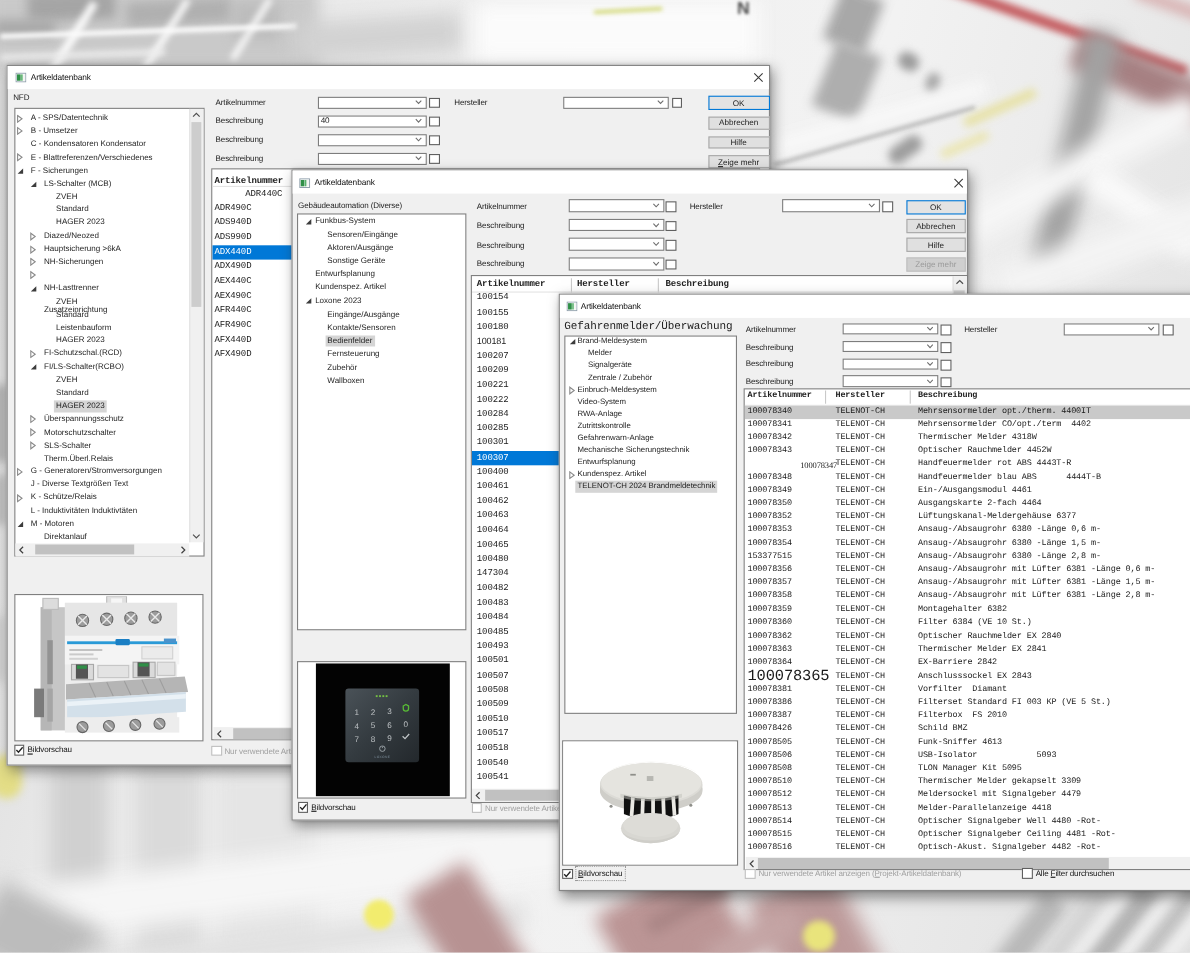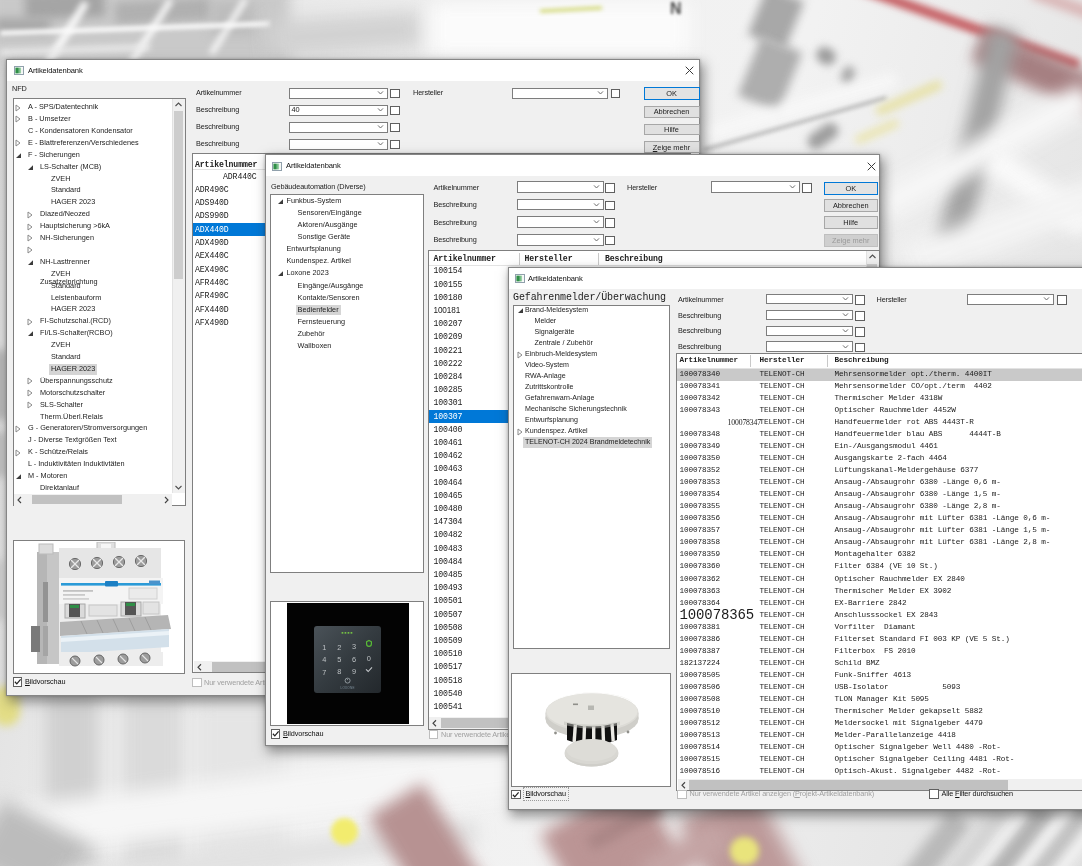--- a/index.html
+++ b/index.html
@@ -598,21 +598,21 @@
       <div class="a" style="left:158px;top:99.00000000000001px;height:11.7px;line-height:11.7px;font-family:Liberation Mono,monospace;font-size:7.7px;color:#1a1a1a;font-weight:normal;letter-spacing:-0.12px;white-space:pre;">Ausgangskarte 2-fach 4464</div>
       <div class="a" style="left:3px;top:111.05000000000001px;height:11.7px;line-height:11.7px;font-family:Liberation Mono,monospace;font-size:7.7px;color:#1a1a1a;font-weight:normal;letter-spacing:-0.12px;white-space:pre;">100078352</div>
       <div class="a" style="left:83px;top:111.05000000000001px;height:11.7px;line-height:11.7px;font-family:Liberation Mono,monospace;font-size:7.7px;color:#1a1a1a;font-weight:normal;letter-spacing:-0.12px;white-space:pre;">TELENOT-CH</div>
       <div class="a" style="left:158px;top:111.05000000000001px;height:11.7px;line-height:11.7px;font-family:Liberation Mono,monospace;font-size:7.7px;color:#1a1a1a;font-weight:normal;letter-spacing:-0.12px;white-space:pre;">Lüftungskanal-Meldergehäuse 6377</div>
       <div class="a" style="left:3px;top:123.1px;height:11.7px;line-height:11.7px;font-family:Liberation Mono,monospace;font-size:7.7px;color:#1a1a1a;font-weight:normal;letter-spacing:-0.12px;white-space:pre;">100078353</div>
       <div class="a" style="left:83px;top:123.1px;height:11.7px;line-height:11.7px;font-family:Liberation Mono,monospace;font-size:7.7px;color:#1a1a1a;font-weight:normal;letter-spacing:-0.12px;white-space:pre;">TELENOT-CH</div>
       <div class="a" style="left:158px;top:123.1px;height:11.7px;line-height:11.7px;font-family:Liberation Mono,monospace;font-size:7.7px;color:#1a1a1a;font-weight:normal;letter-spacing:-0.12px;white-space:pre;">Ansaug-/Absaugrohr 6380 -Länge 0,6 m-</div>
       <div class="a" style="left:3px;top:135.15px;height:11.7px;line-height:11.7px;font-family:Liberation Mono,monospace;font-size:7.7px;color:#1a1a1a;font-weight:normal;letter-spacing:-0.12px;white-space:pre;">100078354</div>
       <div class="a" style="left:83px;top:135.15px;height:11.7px;line-height:11.7px;font-family:Liberation Mono,monospace;font-size:7.7px;color:#1a1a1a;font-weight:normal;letter-spacing:-0.12px;white-space:pre;">TELENOT-CH</div>
       <div class="a" style="left:158px;top:135.15px;height:11.7px;line-height:11.7px;font-family:Liberation Mono,monospace;font-size:7.7px;color:#1a1a1a;font-weight:normal;letter-spacing:-0.12px;white-space:pre;">Ansaug-/Absaugrohr 6380 -Länge 1,5 m-</div>
-      <div class="a" style="left:3px;top:147.20000000000002px;height:11.7px;line-height:11.7px;font-family:Liberation Mono,monospace;font-size:7.7px;color:#1a1a1a;font-weight:normal;letter-spacing:-0.12px;white-space:pre;">100078355</div>
+      <div class="a" style="left:3px;top:147.20000000000002px;height:11.7px;line-height:11.7px;font-family:Liberation Mono,monospace;font-size:7.7px;color:#1a1a1a;font-weight:normal;letter-spacing:-0.12px;white-space:pre;">153377515</div>
       <div class="a" style="left:83px;top:147.20000000000002px;height:11.7px;line-height:11.7px;font-family:Liberation Mono,monospace;font-size:7.7px;color:#1a1a1a;font-weight:normal;letter-spacing:-0.12px;white-space:pre;">TELENOT-CH</div>
       <div class="a" style="left:158px;top:147.20000000000002px;height:11.7px;line-height:11.7px;font-family:Liberation Mono,monospace;font-size:7.7px;color:#1a1a1a;font-weight:normal;letter-spacing:-0.12px;white-space:pre;">Ansaug-/Absaugrohr 6380 -Länge 2,8 m-</div>
       <div class="a" style="left:3px;top:159.25000000000003px;height:11.7px;line-height:11.7px;font-family:Liberation Mono,monospace;font-size:7.7px;color:#1a1a1a;font-weight:normal;letter-spacing:-0.12px;white-space:pre;">100078356</div>
       <div class="a" style="left:83px;top:159.25000000000003px;height:11.7px;line-height:11.7px;font-family:Liberation Mono,monospace;font-size:7.7px;color:#1a1a1a;font-weight:normal;letter-spacing:-0.12px;white-space:pre;">TELENOT-CH</div>
       <div class="a" style="left:158px;top:159.25000000000003px;height:11.7px;line-height:11.7px;font-family:Liberation Mono,monospace;font-size:7.7px;color:#1a1a1a;font-weight:normal;letter-spacing:-0.12px;white-space:pre;">Ansaug-/Absaugrohr mit Lüfter 6381 -Länge 0,6 m-</div>
       <div class="a" style="left:3px;top:171.3px;height:11.7px;line-height:11.7px;font-family:Liberation Mono,monospace;font-size:7.7px;color:#1a1a1a;font-weight:normal;letter-spacing:-0.12px;white-space:pre;">100078357</div>
       <div class="a" style="left:83px;top:171.3px;height:11.7px;line-height:11.7px;font-family:Liberation Mono,monospace;font-size:7.7px;color:#1a1a1a;font-weight:normal;letter-spacing:-0.12px;white-space:pre;">TELENOT-CH</div>
       <div class="a" style="left:158px;top:171.3px;height:11.7px;line-height:11.7px;font-family:Liberation Mono,monospace;font-size:7.7px;color:#1a1a1a;font-weight:normal;letter-spacing:-0.12px;white-space:pre;">Ansaug-/Absaugrohr mit Lüfter 6381 -Länge 1,5 m-</div>
       <div class="a" style="left:3px;top:183.35000000000002px;height:11.7px;line-height:11.7px;font-family:Liberation Mono,monospace;font-size:7.7px;color:#1a1a1a;font-weight:normal;letter-spacing:-0.12px;white-space:pre;">100078358</div>
       <div class="a" style="left:83px;top:183.35000000000002px;height:11.7px;line-height:11.7px;font-family:Liberation Mono,monospace;font-size:7.7px;color:#1a1a1a;font-weight:normal;letter-spacing:-0.12px;white-space:pre;">TELENOT-CH</div>
@@ -621,51 +621,51 @@
       <div class="a" style="left:83px;top:195.4px;height:11.7px;line-height:11.7px;font-family:Liberation Mono,monospace;font-size:7.7px;color:#1a1a1a;font-weight:normal;letter-spacing:-0.12px;white-space:pre;">TELENOT-CH</div>
       <div class="a" style="left:158px;top:195.4px;height:11.7px;line-height:11.7px;font-family:Liberation Mono,monospace;font-size:7.7px;color:#1a1a1a;font-weight:normal;letter-spacing:-0.12px;white-space:pre;">Montagehalter 6382</div>
       <div class="a" style="left:3px;top:207.45000000000002px;height:11.7px;line-height:11.7px;font-family:Liberation Mono,monospace;font-size:7.7px;color:#1a1a1a;font-weight:normal;letter-spacing:-0.12px;white-space:pre;">100078360</div>
       <div class="a" style="left:83px;top:207.45000000000002px;height:11.7px;line-height:11.7px;font-family:Liberation Mono,monospace;font-size:7.7px;color:#1a1a1a;font-weight:normal;letter-spacing:-0.12px;white-space:pre;">TELENOT-CH</div>
       <div class="a" style="left:158px;top:207.45000000000002px;height:11.7px;line-height:11.7px;font-family:Liberation Mono,monospace;font-size:7.7px;color:#1a1a1a;font-weight:normal;letter-spacing:-0.12px;white-space:pre;">Filter 6384 (VE 10 St.)</div>
       <div class="a" style="left:3px;top:219.50000000000003px;height:11.7px;line-height:11.7px;font-family:Liberation Mono,monospace;font-size:7.7px;color:#1a1a1a;font-weight:normal;letter-spacing:-0.12px;white-space:pre;">100078362</div>
       <div class="a" style="left:83px;top:219.50000000000003px;height:11.7px;line-height:11.7px;font-family:Liberation Mono,monospace;font-size:7.7px;color:#1a1a1a;font-weight:normal;letter-spacing:-0.12px;white-space:pre;">TELENOT-CH</div>
       <div class="a" style="left:158px;top:219.50000000000003px;height:11.7px;line-height:11.7px;font-family:Liberation Mono,monospace;font-size:7.7px;color:#1a1a1a;font-weight:normal;letter-spacing:-0.12px;white-space:pre;">Optischer Rauchmelder EX 2840</div>
       <div class="a" style="left:3px;top:231.55px;height:11.7px;line-height:11.7px;font-family:Liberation Mono,monospace;font-size:7.7px;color:#1a1a1a;font-weight:normal;letter-spacing:-0.12px;white-space:pre;">100078363</div>
       <div class="a" style="left:83px;top:231.55px;height:11.7px;line-height:11.7px;font-family:Liberation Mono,monospace;font-size:7.7px;color:#1a1a1a;font-weight:normal;letter-spacing:-0.12px;white-space:pre;">TELENOT-CH</div>
-      <div class="a" style="left:158px;top:231.55px;height:11.7px;line-height:11.7px;font-family:Liberation Mono,monospace;font-size:7.7px;color:#1a1a1a;font-weight:normal;letter-spacing:-0.12px;white-space:pre;">Thermischer Melder EX 3902</div>
+      <div class="a" style="left:158px;top:231.55px;height:11.7px;line-height:11.7px;font-family:Liberation Mono,monospace;font-size:7.7px;color:#1a1a1a;font-weight:normal;letter-spacing:-0.12px;white-space:pre;">Thermischer Melder EX 2841</div>
       <div class="a" style="left:3px;top:243.60000000000002px;height:11.7px;line-height:11.7px;font-family:Liberation Mono,monospace;font-size:7.7px;color:#1a1a1a;font-weight:normal;letter-spacing:-0.12px;white-space:pre;">100078364</div>
       <div class="a" style="left:83px;top:243.60000000000002px;height:11.7px;line-height:11.7px;font-family:Liberation Mono,monospace;font-size:7.7px;color:#1a1a1a;font-weight:normal;letter-spacing:-0.12px;white-space:pre;">TELENOT-CH</div>
       <div class="a" style="left:158px;top:243.60000000000002px;height:11.7px;line-height:11.7px;font-family:Liberation Mono,monospace;font-size:7.7px;color:#1a1a1a;font-weight:normal;letter-spacing:-0.12px;white-space:pre;">EX-Barriere 2842</div>
       <div class="a" style="left:3px;top:255.65px;height:11.7px;line-height:11.7px;font-family:Liberation Mono,monospace;font-size:14px;color:#1a1a1a;font-weight:normal;letter-spacing:-0.12px;white-space:pre;">100078365</div>
       <div class="a" style="left:83px;top:255.65px;height:11.7px;line-height:11.7px;font-family:Liberation Mono,monospace;font-size:7.7px;color:#1a1a1a;font-weight:normal;letter-spacing:-0.12px;white-space:pre;">TELENOT-CH</div>
       <div class="a" style="left:158px;top:255.65px;height:11.7px;line-height:11.7px;font-family:Liberation Mono,monospace;font-size:7.7px;color:#1a1a1a;font-weight:normal;letter-spacing:-0.12px;white-space:pre;">Anschlusssockel EX 2843</div>
       <div class="a" style="left:3px;top:267.7px;height:11.7px;line-height:11.7px;font-family:Liberation Mono,monospace;font-size:7.7px;color:#1a1a1a;font-weight:normal;letter-spacing:-0.12px;white-space:pre;">100078381</div>
       <div class="a" style="left:83px;top:267.7px;height:11.7px;line-height:11.7px;font-family:Liberation Mono,monospace;font-size:7.7px;color:#1a1a1a;font-weight:normal;letter-spacing:-0.12px;white-space:pre;">TELENOT-CH</div>
       <div class="a" style="left:158px;top:267.7px;height:11.7px;line-height:11.7px;font-family:Liberation Mono,monospace;font-size:7.7px;color:#1a1a1a;font-weight:normal;letter-spacing:-0.12px;white-space:pre;">Vorfilter  Diamant</div>
       <div class="a" style="left:3px;top:279.75px;height:11.7px;line-height:11.7px;font-family:Liberation Mono,monospace;font-size:7.7px;color:#1a1a1a;font-weight:normal;letter-spacing:-0.12px;white-space:pre;">100078386</div>
       <div class="a" style="left:83px;top:279.75px;height:11.7px;line-height:11.7px;font-family:Liberation Mono,monospace;font-size:7.7px;color:#1a1a1a;font-weight:normal;letter-spacing:-0.12px;white-space:pre;">TELENOT-CH</div>
       <div class="a" style="left:158px;top:279.75px;height:11.7px;line-height:11.7px;font-family:Liberation Mono,monospace;font-size:7.7px;color:#1a1a1a;font-weight:normal;letter-spacing:-0.12px;white-space:pre;">Filterset Standard FI 003 KP (VE 5 St.)</div>
       <div class="a" style="left:3px;top:291.8px;height:11.7px;line-height:11.7px;font-family:Liberation Mono,monospace;font-size:7.7px;color:#1a1a1a;font-weight:normal;letter-spacing:-0.12px;white-space:pre;">100078387</div>
       <div class="a" style="left:83px;top:291.8px;height:11.7px;line-height:11.7px;font-family:Liberation Mono,monospace;font-size:7.7px;color:#1a1a1a;font-weight:normal;letter-spacing:-0.12px;white-space:pre;">TELENOT-CH</div>
       <div class="a" style="left:158px;top:291.8px;height:11.7px;line-height:11.7px;font-family:Liberation Mono,monospace;font-size:7.7px;color:#1a1a1a;font-weight:normal;letter-spacing:-0.12px;white-space:pre;">Filterbox  FS 2010</div>
-      <div class="a" style="left:3px;top:303.85px;height:11.7px;line-height:11.7px;font-family:Liberation Mono,monospace;font-size:7.7px;color:#1a1a1a;font-weight:normal;letter-spacing:-0.12px;white-space:pre;">182137224</div>
+      <div class="a" style="left:3px;top:303.85px;height:11.7px;line-height:11.7px;font-family:Liberation Mono,monospace;font-size:7.7px;color:#1a1a1a;font-weight:normal;letter-spacing:-0.12px;white-space:pre;">100078426</div>
       <div class="a" style="left:83px;top:303.85px;height:11.7px;line-height:11.7px;font-family:Liberation Mono,monospace;font-size:7.7px;color:#1a1a1a;font-weight:normal;letter-spacing:-0.12px;white-space:pre;">TELENOT-CH</div>
       <div class="a" style="left:158px;top:303.85px;height:11.7px;line-height:11.7px;font-family:Liberation Mono,monospace;font-size:7.7px;color:#1a1a1a;font-weight:normal;letter-spacing:-0.12px;white-space:pre;">Schild BMZ</div>
       <div class="a" style="left:3px;top:315.9px;height:11.7px;line-height:11.7px;font-family:Liberation Mono,monospace;font-size:7.7px;color:#1a1a1a;font-weight:normal;letter-spacing:-0.12px;white-space:pre;">100078505</div>
       <div class="a" style="left:83px;top:315.9px;height:11.7px;line-height:11.7px;font-family:Liberation Mono,monospace;font-size:7.7px;color:#1a1a1a;font-weight:normal;letter-spacing:-0.12px;white-space:pre;">TELENOT-CH</div>
       <div class="a" style="left:158px;top:315.9px;height:11.7px;line-height:11.7px;font-family:Liberation Mono,monospace;font-size:7.7px;color:#1a1a1a;font-weight:normal;letter-spacing:-0.12px;white-space:pre;">Funk-Sniffer 4613</div>
       <div class="a" style="left:3px;top:327.95px;height:11.7px;line-height:11.7px;font-family:Liberation Mono,monospace;font-size:7.7px;color:#1a1a1a;font-weight:normal;letter-spacing:-0.12px;white-space:pre;">100078506</div>
       <div class="a" style="left:83px;top:327.95px;height:11.7px;line-height:11.7px;font-family:Liberation Mono,monospace;font-size:7.7px;color:#1a1a1a;font-weight:normal;letter-spacing:-0.12px;white-space:pre;">TELENOT-CH</div>
       <div class="a" style="left:158px;top:327.95px;height:11.7px;line-height:11.7px;font-family:Liberation Mono,monospace;font-size:7.7px;color:#1a1a1a;font-weight:normal;letter-spacing:-0.12px;white-space:pre;">USB-Isolator            5093</div>
       <div class="a" style="left:3px;top:340.0px;height:11.7px;line-height:11.7px;font-family:Liberation Mono,monospace;font-size:7.7px;color:#1a1a1a;font-weight:normal;letter-spacing:-0.12px;white-space:pre;">100078508</div>
       <div class="a" style="left:83px;top:340.0px;height:11.7px;line-height:11.7px;font-family:Liberation Mono,monospace;font-size:7.7px;color:#1a1a1a;font-weight:normal;letter-spacing:-0.12px;white-space:pre;">TELENOT-CH</div>
       <div class="a" style="left:158px;top:340.0px;height:11.7px;line-height:11.7px;font-family:Liberation Mono,monospace;font-size:7.7px;color:#1a1a1a;font-weight:normal;letter-spacing:-0.12px;white-space:pre;">TLON Manager Kit 5095</div>
       <div class="a" style="left:3px;top:352.05px;height:11.7px;line-height:11.7px;font-family:Liberation Mono,monospace;font-size:7.7px;color:#1a1a1a;font-weight:normal;letter-spacing:-0.12px;white-space:pre;">100078510</div>
       <div class="a" style="left:83px;top:352.05px;height:11.7px;line-height:11.7px;font-family:Liberation Mono,monospace;font-size:7.7px;color:#1a1a1a;font-weight:normal;letter-spacing:-0.12px;white-space:pre;">TELENOT-CH</div>
-      <div class="a" style="left:158px;top:352.05px;height:11.7px;line-height:11.7px;font-family:Liberation Mono,monospace;font-size:7.7px;color:#1a1a1a;font-weight:normal;letter-spacing:-0.12px;white-space:pre;">Thermischer Melder gekapselt 5882</div>
+      <div class="a" style="left:158px;top:352.05px;height:11.7px;line-height:11.7px;font-family:Liberation Mono,monospace;font-size:7.7px;color:#1a1a1a;font-weight:normal;letter-spacing:-0.12px;white-space:pre;">Thermischer Melder gekapselt 3309</div>
       <div class="a" style="left:3px;top:364.1px;height:11.7px;line-height:11.7px;font-family:Liberation Mono,monospace;font-size:7.7px;color:#1a1a1a;font-weight:normal;letter-spacing:-0.12px;white-space:pre;">100078512</div>
       <div class="a" style="left:83px;top:364.1px;height:11.7px;line-height:11.7px;font-family:Liberation Mono,monospace;font-size:7.7px;color:#1a1a1a;font-weight:normal;letter-spacing:-0.12px;white-space:pre;">TELENOT-CH</div>
       <div class="a" style="left:158px;top:364.1px;height:11.7px;line-height:11.7px;font-family:Liberation Mono,monospace;font-size:7.7px;color:#1a1a1a;font-weight:normal;letter-spacing:-0.12px;white-space:pre;">Meldersockel mit Signalgeber 4479</div>
       <div class="a" style="left:3px;top:376.15px;height:11.7px;line-height:11.7px;font-family:Liberation Mono,monospace;font-size:7.7px;color:#1a1a1a;font-weight:normal;letter-spacing:-0.12px;white-space:pre;">100078513</div>
       <div class="a" style="left:83px;top:376.15px;height:11.7px;line-height:11.7px;font-family:Liberation Mono,monospace;font-size:7.7px;color:#1a1a1a;font-weight:normal;letter-spacing:-0.12px;white-space:pre;">TELENOT-CH</div>
       <div class="a" style="left:158px;top:376.15px;height:11.7px;line-height:11.7px;font-family:Liberation Mono,monospace;font-size:7.7px;color:#1a1a1a;font-weight:normal;letter-spacing:-0.12px;white-space:pre;">Melder-Parallelanzeige 4418</div>
       <div class="a" style="left:3px;top:388.2px;height:11.7px;line-height:11.7px;font-family:Liberation Mono,monospace;font-size:7.7px;color:#1a1a1a;font-weight:normal;letter-spacing:-0.12px;white-space:pre;">100078514</div>
       <div class="a" style="left:83px;top:388.2px;height:11.7px;line-height:11.7px;font-family:Liberation Mono,monospace;font-size:7.7px;color:#1a1a1a;font-weight:normal;letter-spacing:-0.12px;white-space:pre;">TELENOT-CH</div>
       <div class="a" style="left:158px;top:388.2px;height:11.7px;line-height:11.7px;font-family:Liberation Mono,monospace;font-size:7.7px;color:#1a1a1a;font-weight:normal;letter-spacing:-0.12px;white-space:pre;">Optischer Signalgeber Well 4480 -Rot-</div>
       <div class="a" style="left:3px;top:400.25px;height:11.7px;line-height:11.7px;font-family:Liberation Mono,monospace;font-size:7.7px;color:#1a1a1a;font-weight:normal;letter-spacing:-0.12px;white-space:pre;">100078515</div>

